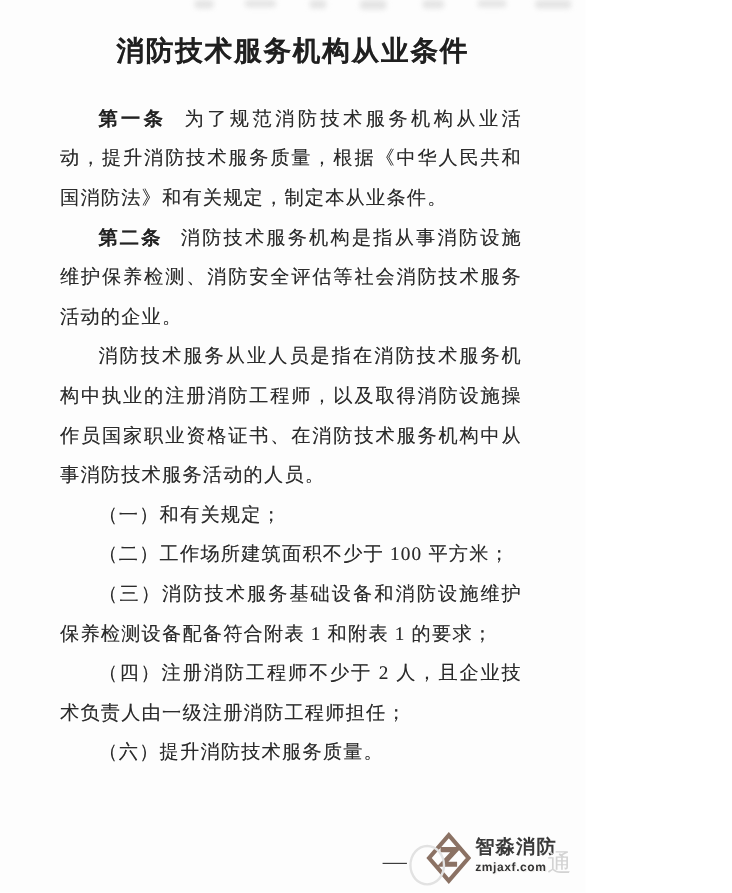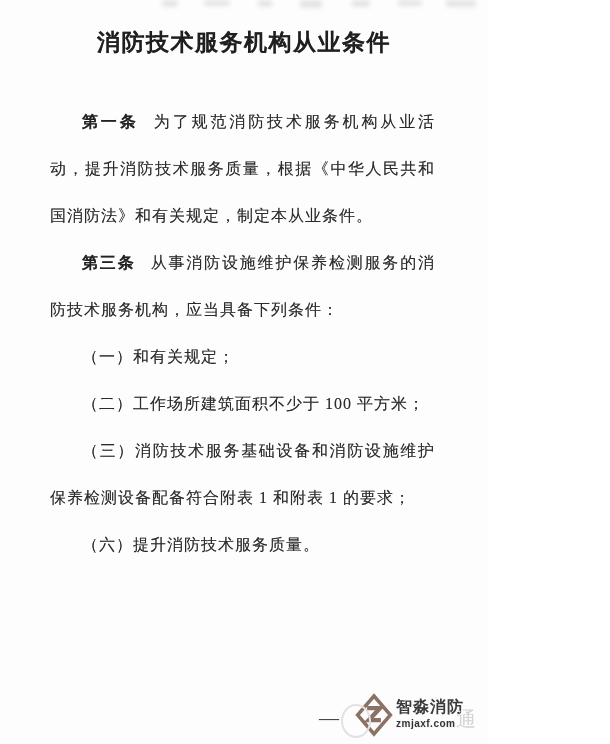--- a/index.html
+++ b/index.html
@@ -33,24 +33,24 @@
     padding-top: 27px;
     text-align: center;
     font-size: 23px;
     font-weight: bold;
     letter-spacing: 1.5px;
     color: #1f1f1f;
     text-shadow: 0 0 0.5px rgba(30,30,30,0.6);
   }
 
   .doc-body {
-    margin-top: 40px;
+    margin-top: 25px;
     padding: 0 53px 0 50px;
     font-size: 16px;
-    line-height: 47px;
+    line-height: 33px;
     letter-spacing: 1px;
     text-shadow: 0 0 0.4px rgba(40,40,40,0.45);
   }
   .para {
     margin: 0;
     text-indent: 2em;
     text-align: justify;
   }
   .para .lead { font-weight: bold; color: #222; }
   .para .lead:not(:empty) { margin-right: 0.95em; }
@@ -110,30 +110,36 @@
       <i></i>
   </div>
 
   <h1 class="doc-title">消防技术服务机构从业条件</h1>
 
   <div class="doc-body">
     <p class="para">
       <span class="lead">第一条</span><span>为了规范消防技术服务机构从业活动，提升消防技术服务质量，根据《中华人民共和国消防法》和有关规定，制定本从业条件。</span>
     </p>
     <p class="para">
-      <span class="lead">第三条</span><span>从事消防设施维护保养检测服务的消防技术服务机构，应当具备下列条件：</span>
+      <span class="lead">第二条</span><span>消防技术服务机构是指从事消防设施维护保养检测、消防安全评估等社会消防技术服务活动的企业。</span>
+    </p>
+    <p class="para">
+      <span class="lead"></span><span>消防技术服务从业人员是指在消防技术服务机构中执业的注册消防工程师，以及取得消防设施操作员国家职业资格证书、在消防技术服务机构中从事消防技术服务活动的人员。</span>
     </p>
     <p class="para">
       <span class="lead"></span><span>（一）和有关规定；</span>
     </p>
     <p class="para">
       <span class="lead"></span><span>（二）工作场所建筑面积不少于 100 平方米；</span>
     </p>
     <p class="para">
       <span class="lead"></span><span>（三）消防技术服务基础设备和消防设施维护保养检测设备配备符合附表 1 和附表 1 的要求；</span>
+    </p>
+    <p class="para">
+      <span class="lead"></span><span>（四）注册消防工程师不少于 2 人，且企业技术负责人由一级注册消防工程师担任；</span>
     </p>
     <p class="para">
       <span class="lead"></span><span>（六）提升消防技术服务质量。</span>
     </p>
   </div>
 
   <div class="watermark">
     <span class="wm-dash">—</span>
     <span class="wm-ghost-circle"></span>
     <svg class="wm-logo" viewBox="0 0 44 50" xmlns="http://www.w3.org/2000/svg">

